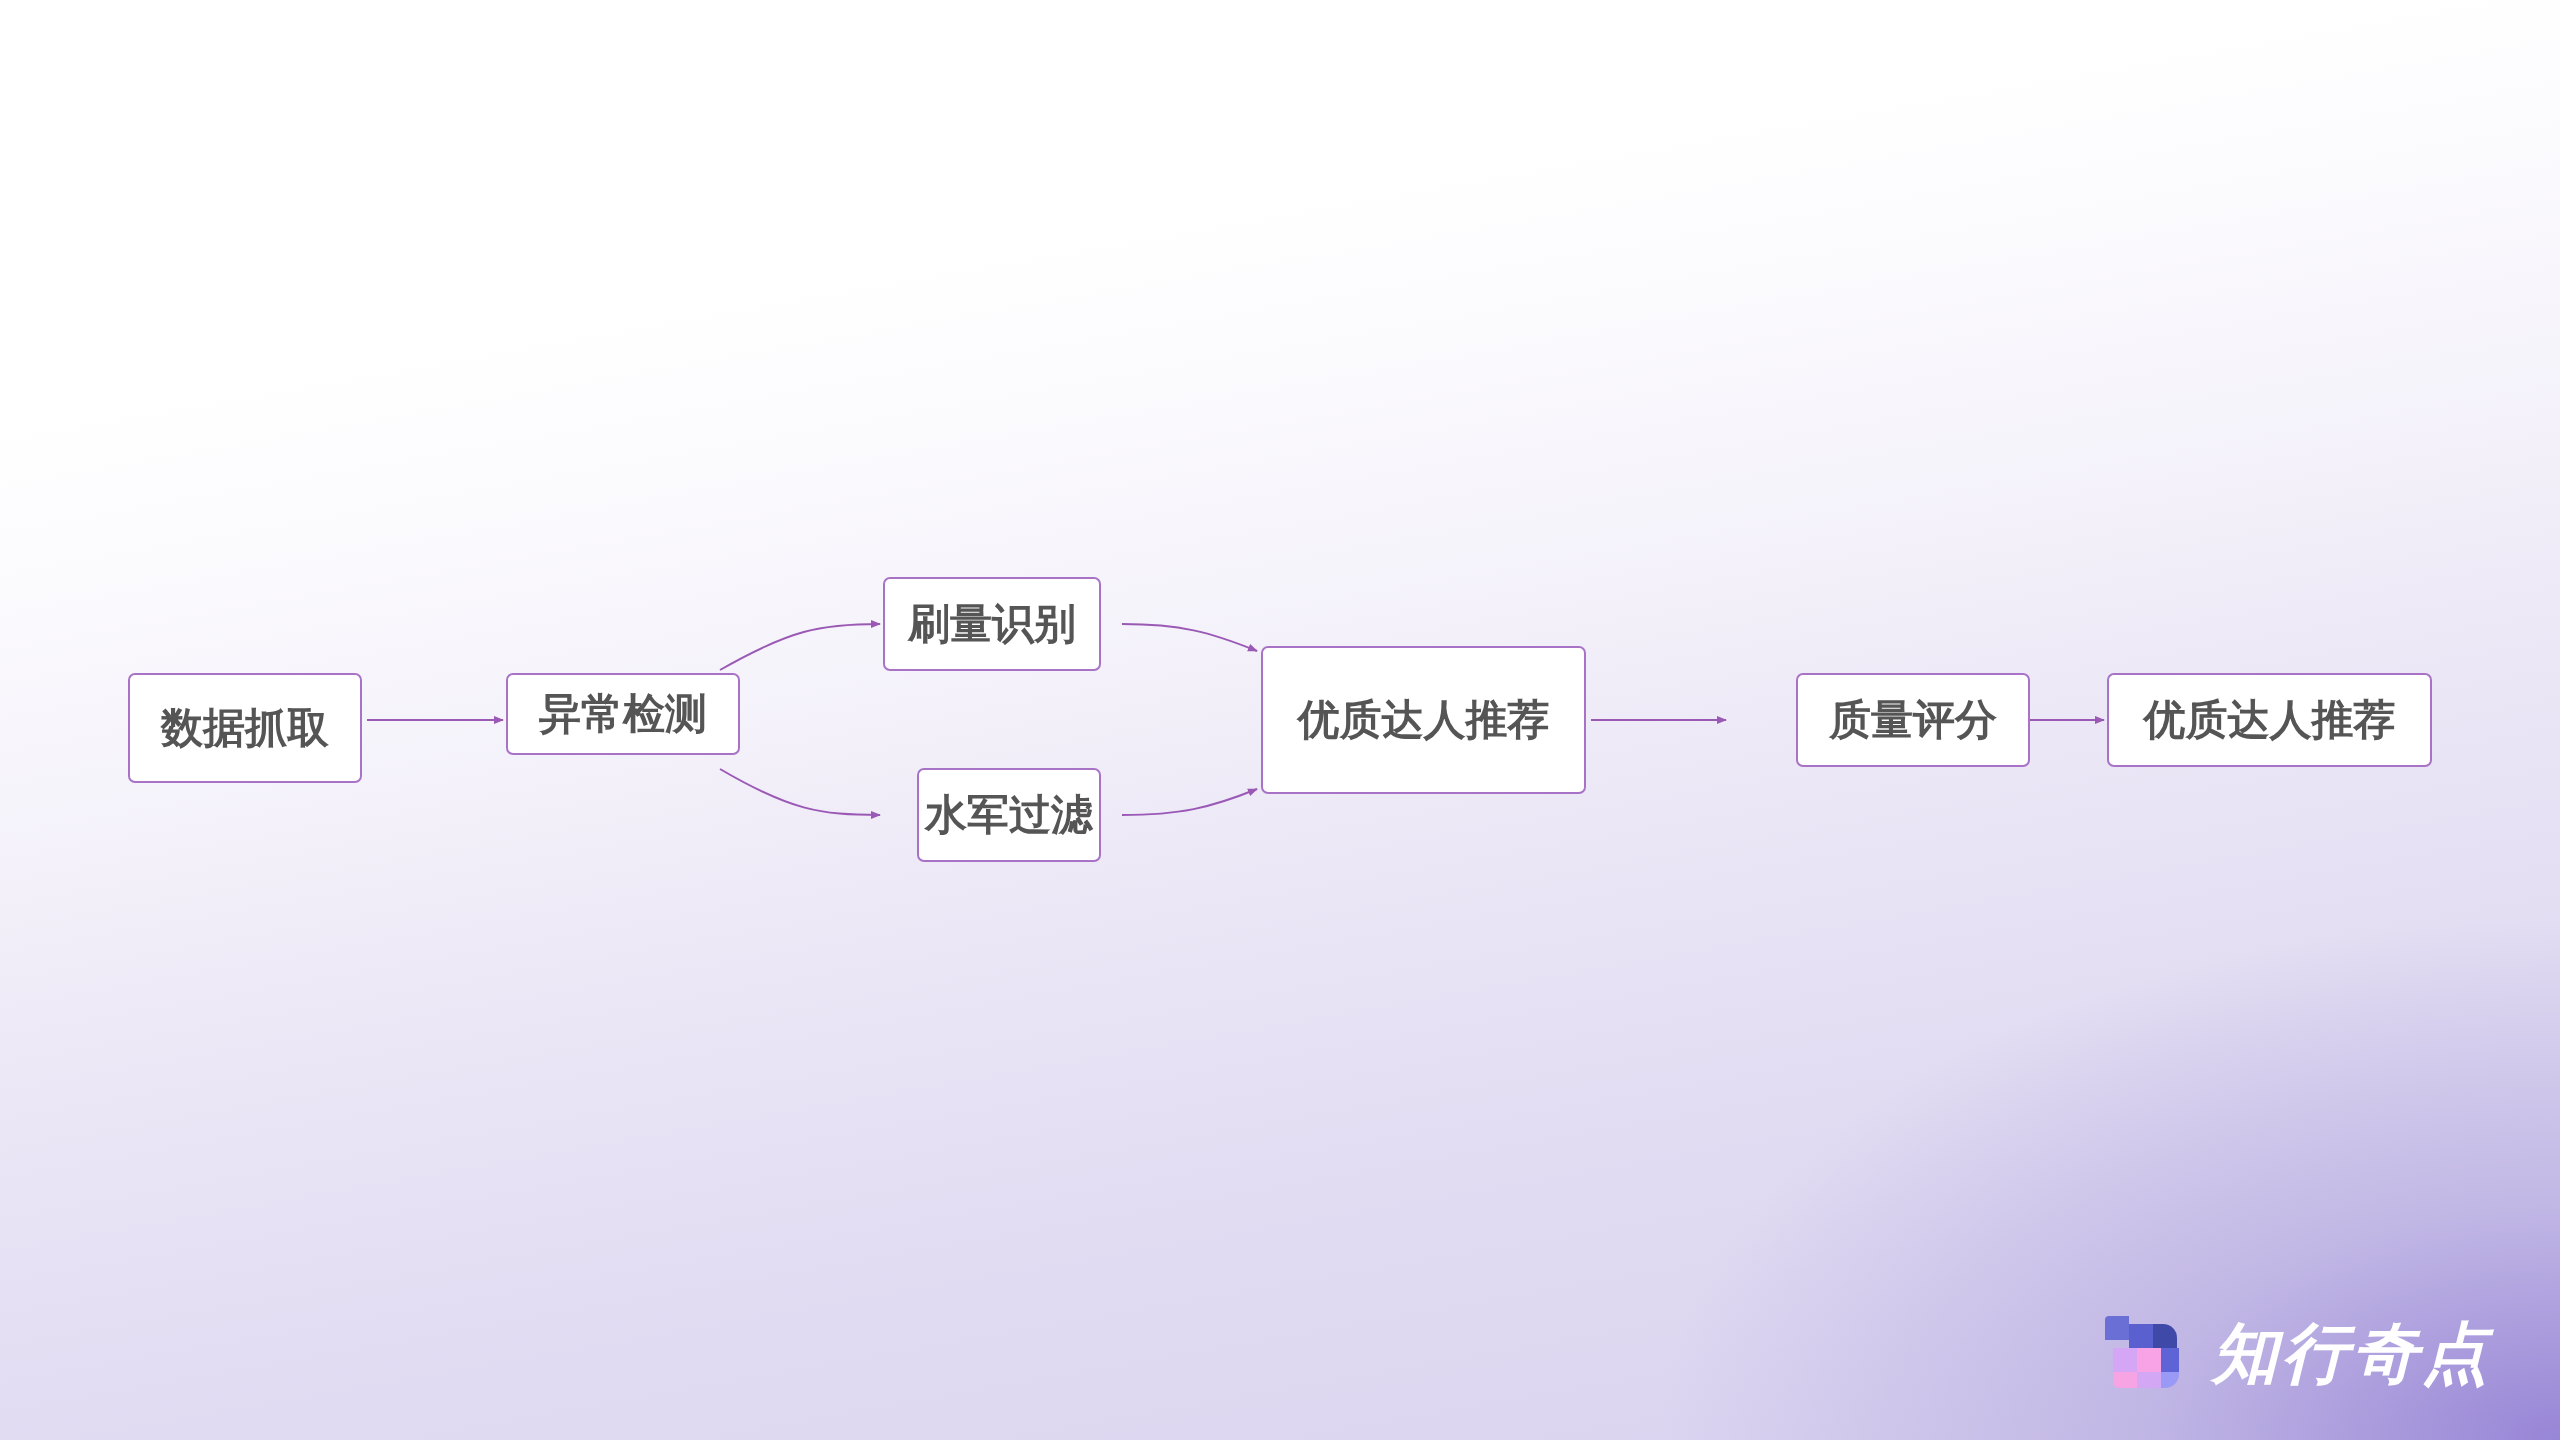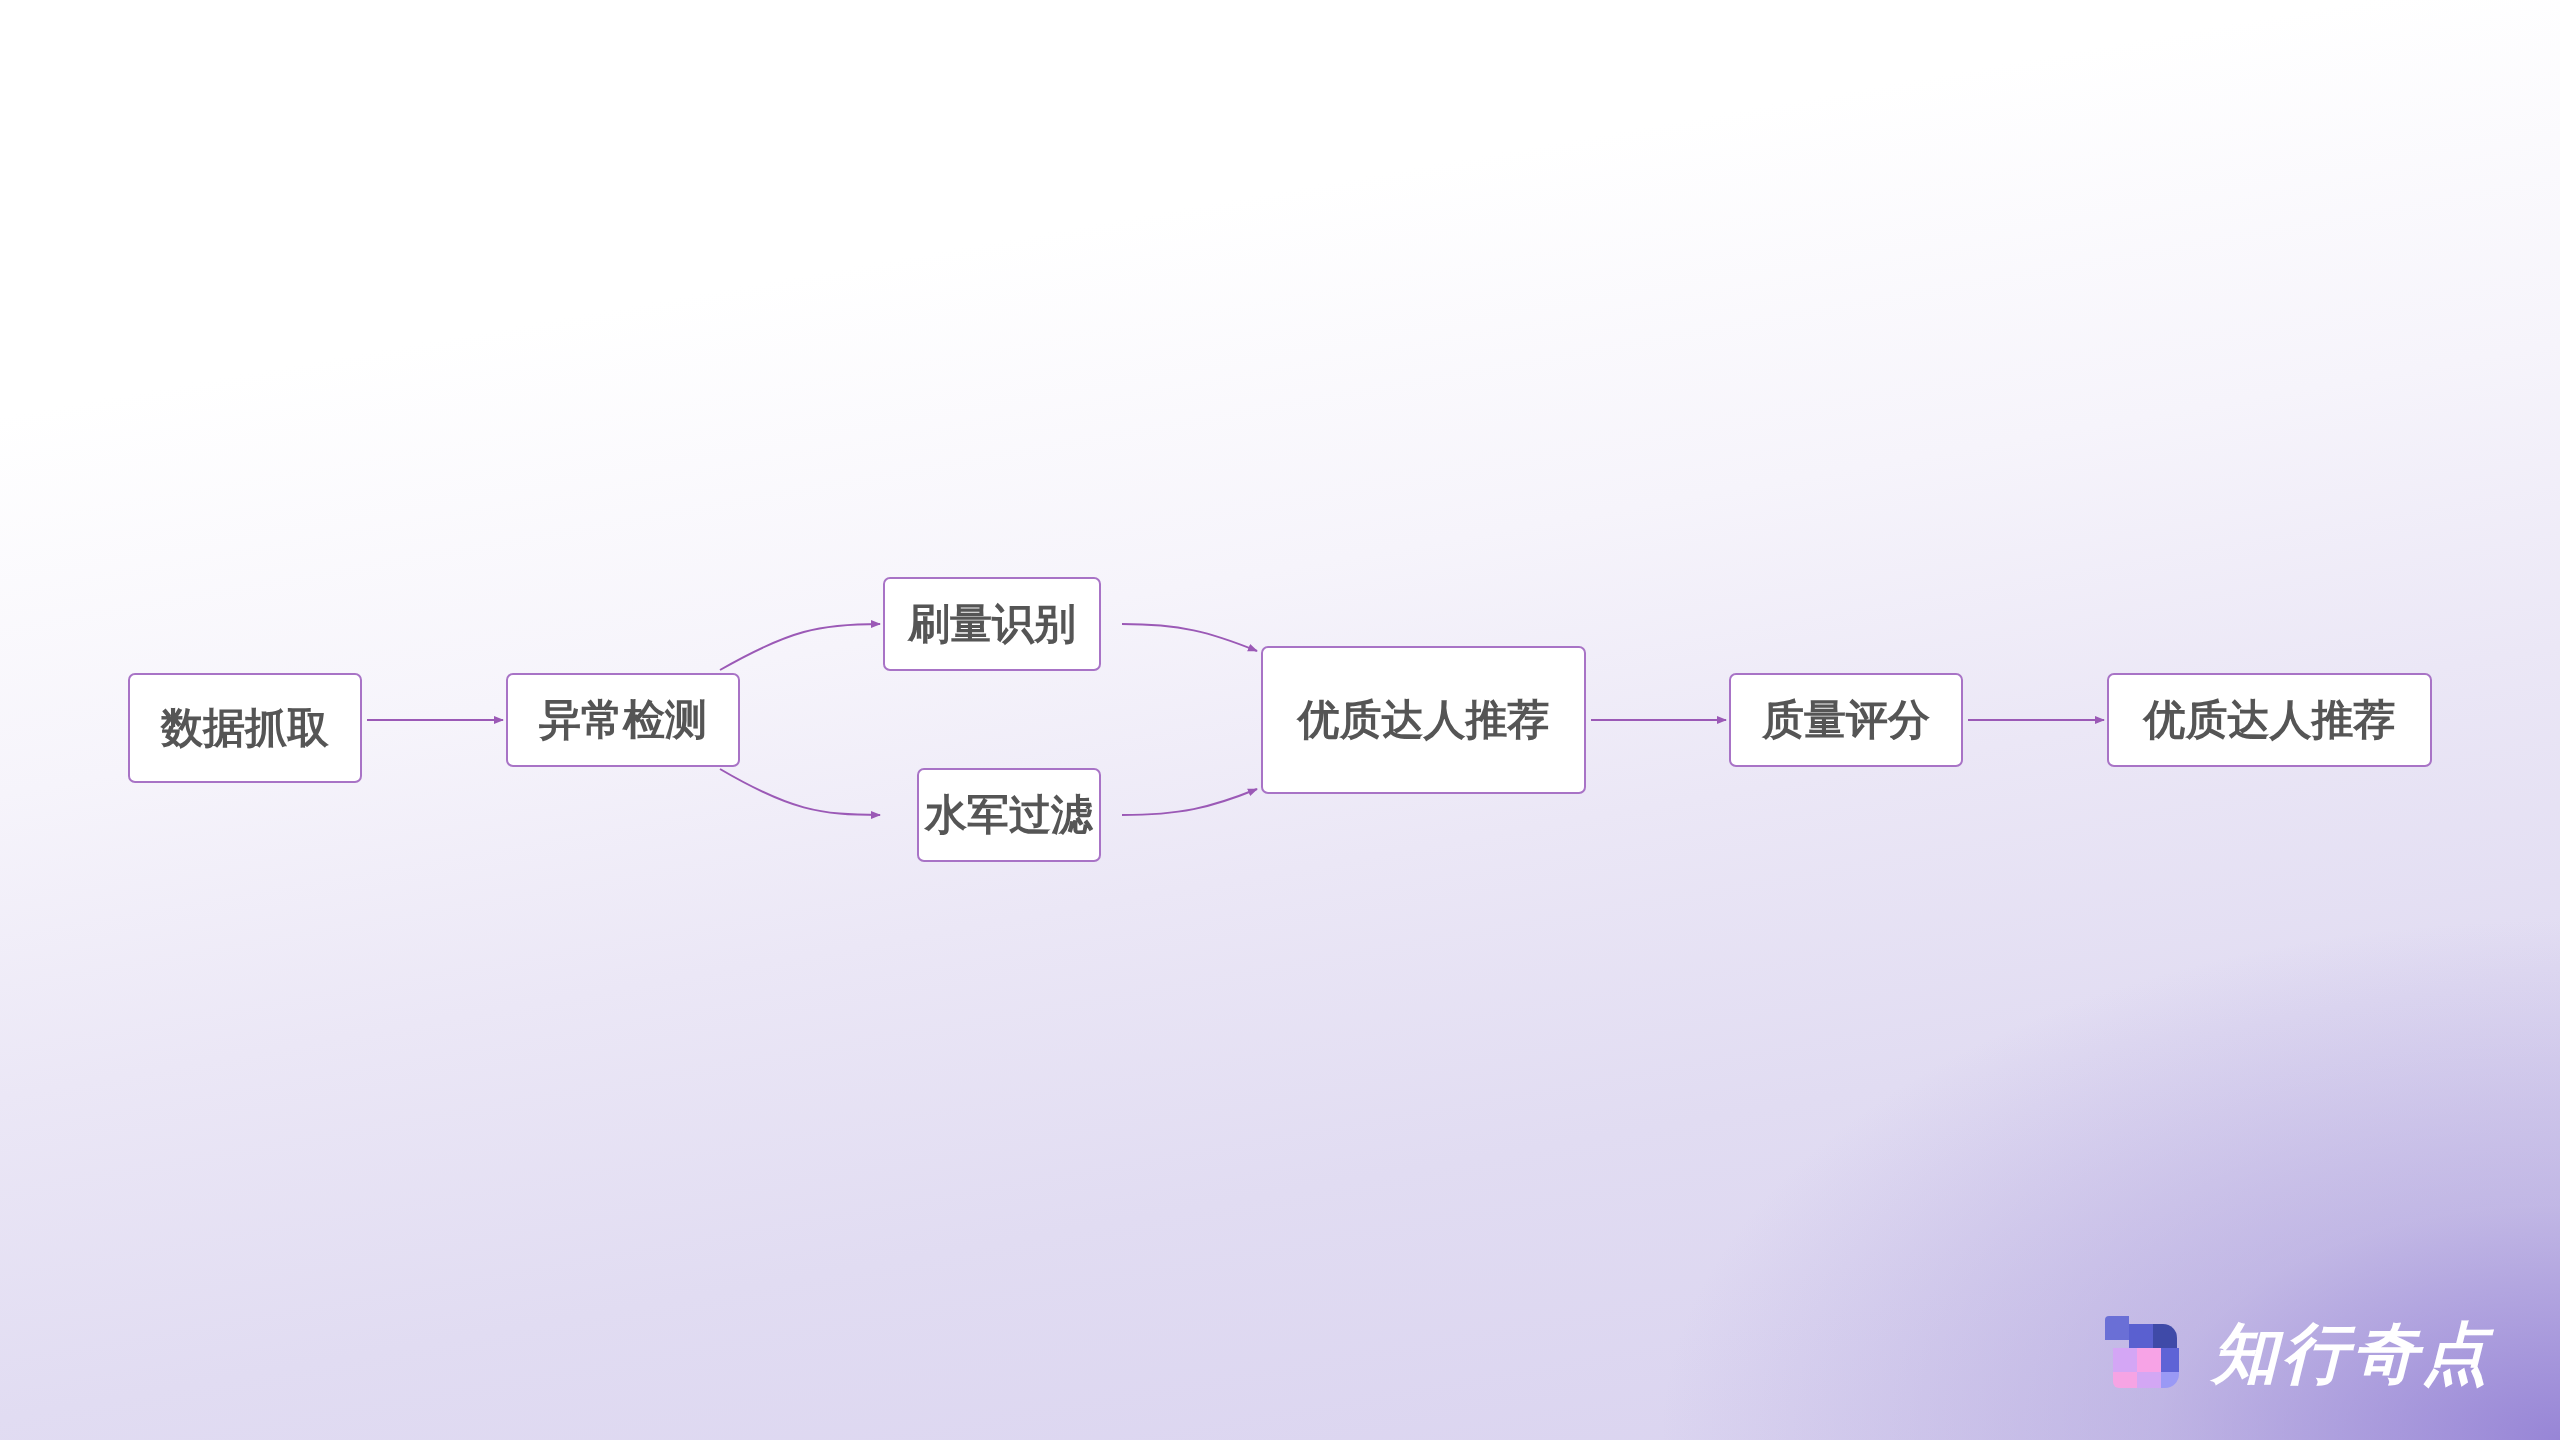--- a/index.html
+++ b/index.html
@@ -42,33 +42,33 @@
     <path d="M1122,624 C1180,624 1210,632 1257,651"></path>
     <path d="M1122,815 C1180,815 1210,808 1257,789"></path>
     <path d="M1591,720 L1726,720"></path>
     <path d="M1968,720 L2104,720"></path>
   </g>
 </svg>
 
 <div class="node" style="left:128px;top:673px;width:234px;height:110px;">
   <span>数据抓取</span>
 </div>
-<div class="node" style="left:506px;top:673px;width:234px;height:94px;font-family:Liberation Serif, serif;">
+<div class="node" style="left:506px;top:673px;width:234px;height:82px;font-family:Liberation Serif, serif;">
   <span>异常检测</span>
 </div>
 <div class="node" style="left:883px;top:577px;width:218px;height:94px;">
   <span>刷量识别</span>
 </div>
 <div class="node" style="left:883px;top:768px;width:184px;height:94px;margin-left:34px;">
   <span>水军过滤</span>
 </div>
 <div class="node" style="left:1261px;top:646px;width:325px;height:148px;padding:0 28px;">
   <span>优质达人推荐</span>
 </div>
-<div class="node" style="left:1729px;top:673px;width:234px;height:94px;">
+<div class="node" style="left:1796px;top:673px;width:234px;height:94px;">
   <span>质量评分</span>
 </div>
 <div class="node" style="left:2107px;top:673px;width:325px;height:94px;">
   <span>优质达人推荐</span>
 </div>
 
 <div class="logo">
   <div class="logo-icon">
     <div style="left:0;top:0;background:#6a6fd6;border-radius:4px 0 0 0;"></div>
     <div style="left:24px;top:8px;background:#5a60d0;"></div>

